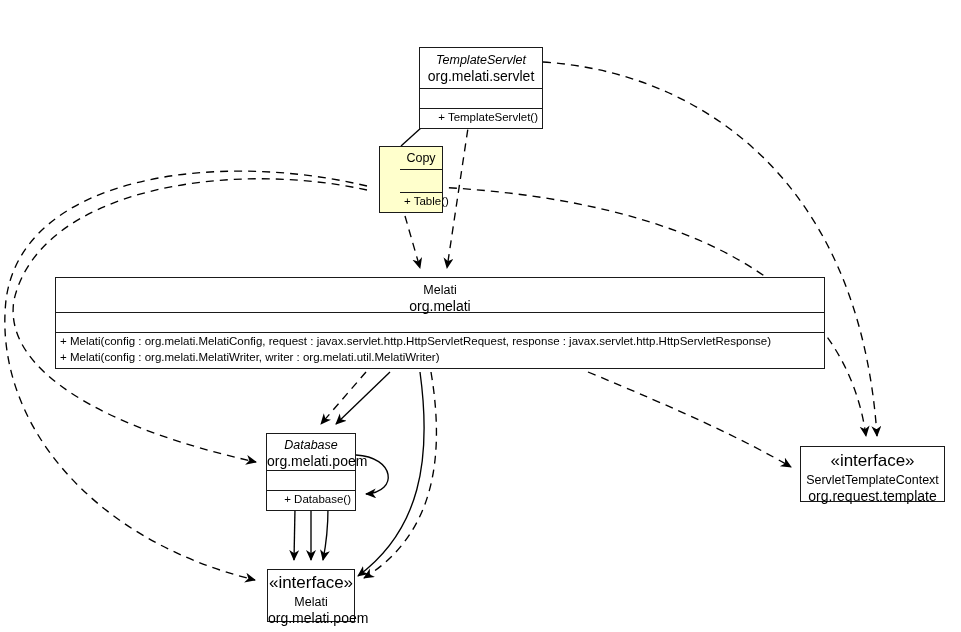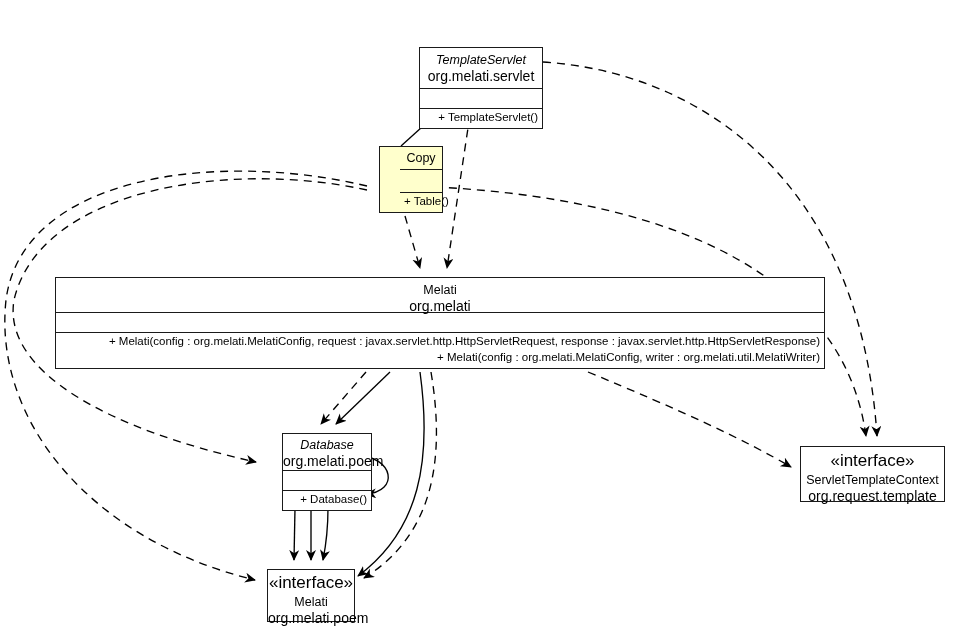--- a/index.html
+++ b/index.html
@@ -55,36 +55,36 @@
   .cls-pkg {
     font-size: 14px;
     color: #000;
     line-height: 1.2;
     padding-bottom: 2px;
   }
   .empty-compartment {
     height: 22px;
   }
   .ops {
-    text-align: right;
+    text-align: left;
     font-size: 11.5px;
     color: #000;
     padding: 1px 4px 2px 4px;
     line-height: 1.38;
     white-space: nowrap;
   }
   .ops.center {
     text-align: right;
   }
 
   
   #box-templateservlet { left: 419px; top: 7px;   width: 124px; margin-top: 40px; }
   #box-copy            { left: 379px; top: 146px; width: 64px; padding-left: 20px;  }
   #box-melati          { left: 55px;  top: 277px; width: 770px; }
-  #box-database        { left: 266px; top: 433px; width: 90px; margin-left: 16px;  }
+  #box-database        { left: 266px; top: 433px; width: 90px;  }
   #box-table           { left: 267px; top: 569px; width: 88px;  }
   #box-stc             { left: 800px; top: 446px; width: 145px; }
 
   #box-templateservlet .hdr { height: 40px; padding-top: 3px; }
   #box-templateservlet .empty-compartment { height: 20px; }
   #box-copy .hdr { height: 22px; padding-top: 2px; }
   #box-copy .empty-compartment { height: 23px; }
   #box-melati .hdr { height: 34px; padding-top: 3px; }
   #box-melati .empty-compartment { height: 20px; }
   #box-database .hdr { height: 36px; padding-top: 2px; }
@@ -161,21 +161,21 @@
 </div>
 
 <div class="uml-box" id="box-melati">
   <div class="compartment hdr">
     <div class="cls-name">Melati</div>
     <div class="cls-pkg">org.melati</div>
   </div>
   <div class="compartment empty-compartment"></div>
   <div class="compartment ops">
     <div>+ Melati(config : org.melati.MelatiConfig, request : javax.servlet.http.HttpServletRequest, response : javax.servlet.http.HttpServletResponse)</div>
-    <div>+ Melati(config : org.melati.MelatiConfig, writer : org.melati.util.MelatiWriter)</div>
+    <div>+ Melati(config : org.melati.MelatiWriter, writer : org.melati.util.MelatiWriter)</div>
   </div>
 </div>
 
 <div class="uml-box" id="box-database">
   <div class="compartment hdr">
     <div class="cls-name italic">Database</div>
     <div class="cls-pkg">org.melati.poem</div>
   </div>
   <div class="compartment empty-compartment"></div>
   <div class="compartment ops center">

